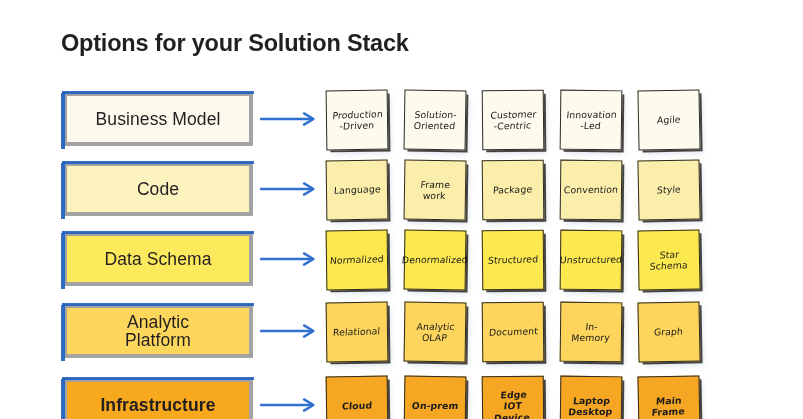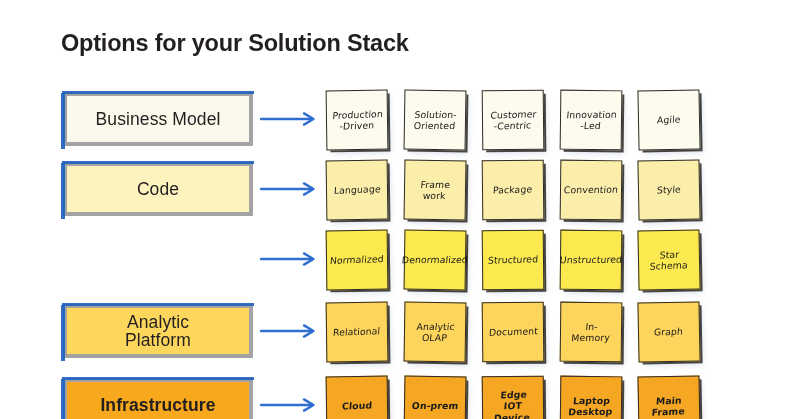--- a/index.html
+++ b/index.html
@@ -186,20 +186,23 @@
           <span class="note-text">Package</span>
         </div>
         <div class="note c3" style="left: 560px; background: rgb(251, 238, 171);">
           <span class="note-text">Convention</span>
         </div>
         <div class="note c4" style="left: 638px; background: rgb(251, 238, 171);">
           <span class="note-text">Style</span>
         </div>
       </div>
       <div class="row" style="top: 198px;">
+        <div class="cat-box" style="background: rgb(252, 233, 92);">
+          <div class="cat-label">Data Schema</div>
+        </div>
         <div class="arrow"><svg width="62" height="16" viewBox="0 0 62 16">
             <path d="M1 8 L52 8" stroke="#2f6fd0" stroke-width="2.4" stroke-linecap="round"></path>
             <path d="M44 2.4 L53.5 8 L44 13.6" stroke="#2f6fd0" stroke-width="2.4" fill="none" stroke-linecap="round" stroke-linejoin="round"></path>
           </svg></div>
         <div class="note c0" style="left: 326px; background: rgb(252, 232, 79);">
           <span class="note-text">Normalized</span>
         </div>
         <div class="note c1" style="left: 404px; background: rgb(252, 232, 79);">
           <span class="note-text">Denormalized</span>
         </div>

